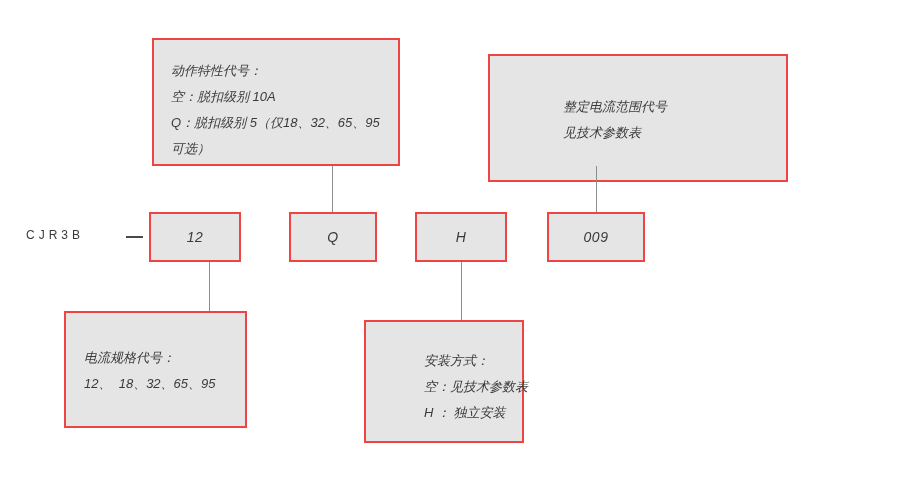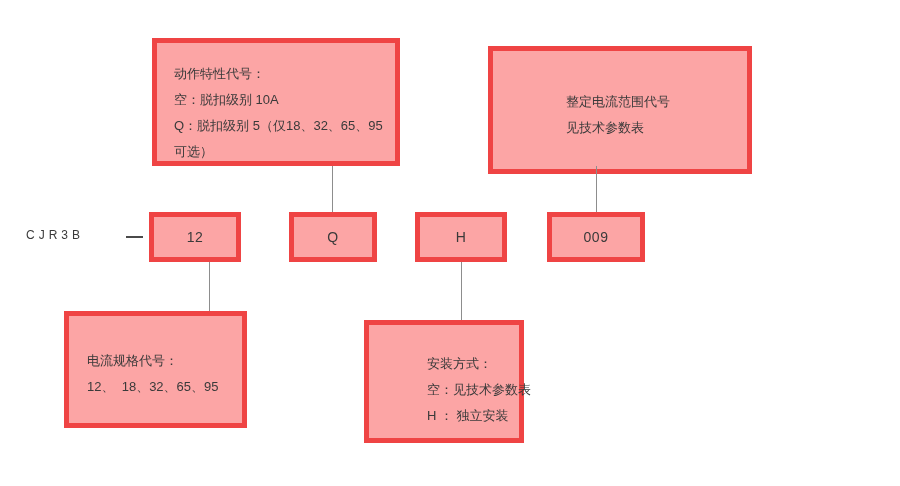--- a/index.html
+++ b/index.html
@@ -13,23 +13,24 @@
   }
   #diagram {
     position: relative;
     width: 900px;
     height: 486px;
     background: #ffffff;
     overflow: hidden;
   }
   .box {
     position: absolute;
-    border: 5px solid #ef4444;
-    background: #fca5a5;
+    border: 2px solid #ef4444;
+    background: #e5e5e5;
     box-sizing: border-box;
+    font-style: italic;
   }
   
   .callout {
     padding: 0;
   }
   .callout .lines {
     position: absolute;
     left: 0;
     right: 0;
   }
@@ -46,22 +47,22 @@
     width: 248px;
     height: 128px;
   }
   #box-action .lines {
     top: 18px;
     left: 17px;
   }
   
   #box-current-range {
     left: 488px;
-    top: 46px;
-    width: 264px;
+    top: 54px;
+    width: 300px;
     height: 128px;
   }
   #box-current-range .lines {
     top: 38px;
     left: 73px;
   }
   
   #box-spec {
     left: 64px;
     top: 311px;

